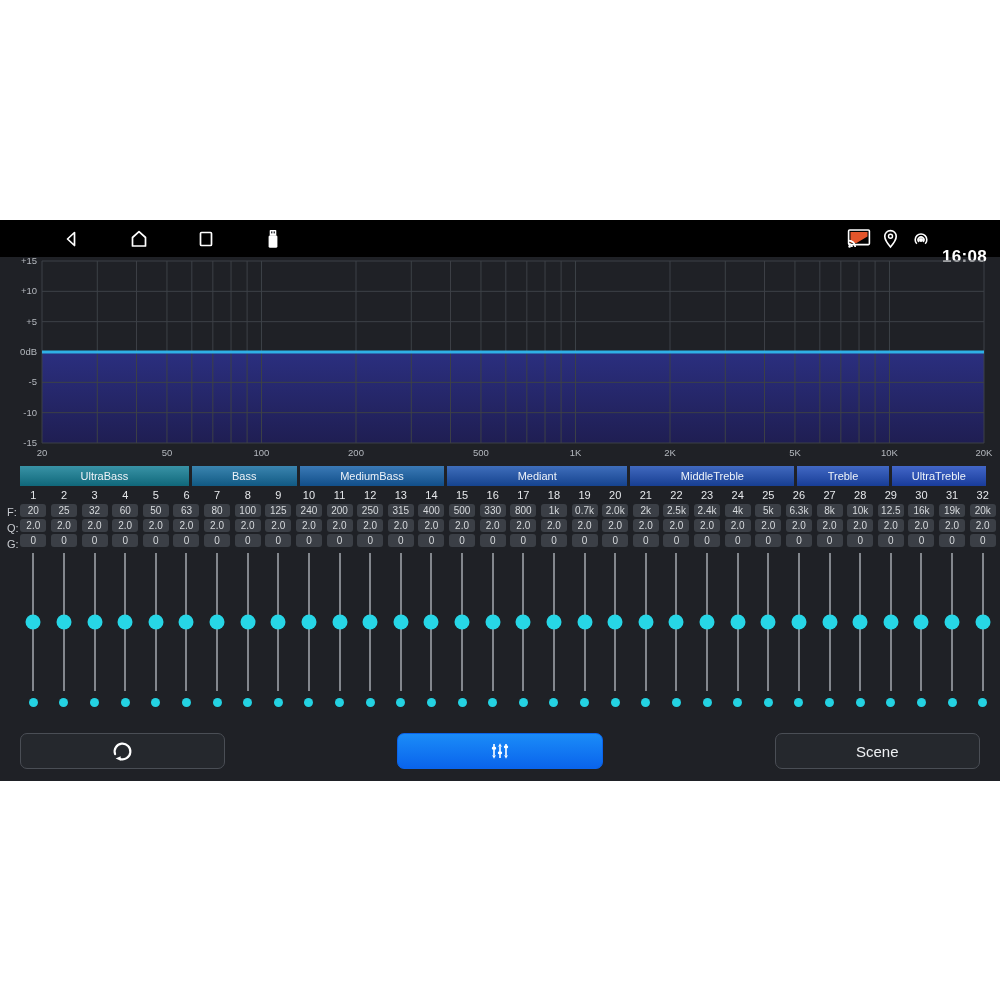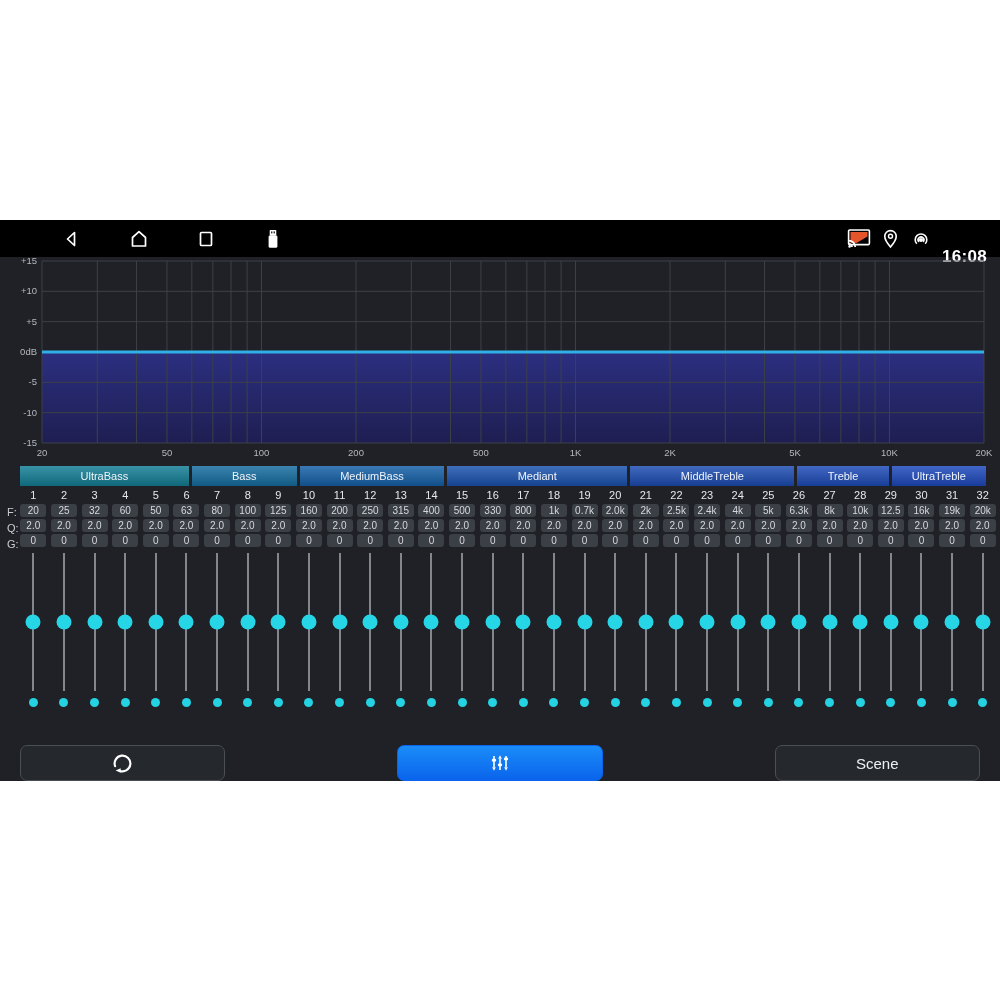--- a/index.html
+++ b/index.html
@@ -27,21 +27,21 @@
   .ch-box{width:26px;height:13px;line-height:13px;background:#3b3f46;border-radius:3px;
     color:#d6d9dc;font-size:10px;text-align:center;cursor:pointer;}
   
   .sliders{position:absolute;top:333px;left:18px;right:2px;height:138px;display:grid;grid-template-columns:repeat(32,1fr);}
   .sl{position:relative;cursor:pointer;}
   .sl-track{position:absolute;left:50%;top:0;bottom:0;width:2px;margin-left:-1px;background:#83878d;}
   .sl-thumb{position:absolute;left:50%;width:15px;height:15px;border-radius:50%;background:#27d6e6;transform:translate(-50%,-50%);}
   .dots{position:absolute;top:478px;left:18px;right:2px;height:12px;display:grid;grid-template-columns:repeat(32,1fr);}
   .dot{width:9px;height:9px;border-radius:50%;background:#24d2e2;justify-self:center;}
   
-  .controls{position:absolute;top:513px;left:20px;right:20px;height:37px;display:flex;justify-content:space-between;margin-top:12px;}
+  .controls{position:absolute;top:513px;left:20px;right:20px;height:37px;display:flex;justify-content:space-between;}
   .btn{width:21.4%;height:36px;background:#25282d;border:1px solid #4a4e55;border-radius:7px;
     color:#eef0f3;font-size:15px;display:flex;align-items:center;justify-content:center;
     box-sizing:border-box;font-family:inherit;cursor:pointer;}
   .btn.active{background:linear-gradient(180deg,#1b8cf8 0%,#0a64ec 100%);border:1px solid #0a64ec;}
 </style>
 </head>
 <body>
 
 <div class="screen">
 
@@ -225,21 +225,21 @@
         <div class="ch-box">0</div>
       </div>
       <div class="ch">
         <div class="ch-num">9</div>
         <div class="ch-box">125</div>
         <div class="ch-box">2.0</div>
         <div class="ch-box">0</div>
       </div>
       <div class="ch">
         <div class="ch-num">10</div>
-        <div class="ch-box">160</div>
+        <div class="ch-box">240</div>
         <div class="ch-box">2.0</div>
         <div class="ch-box">0</div>
       </div>
       <div class="ch">
         <div class="ch-num">11</div>
         <div class="ch-box">200</div>
         <div class="ch-box">2.0</div>
         <div class="ch-box">0</div>
       </div>
       <div class="ch">

